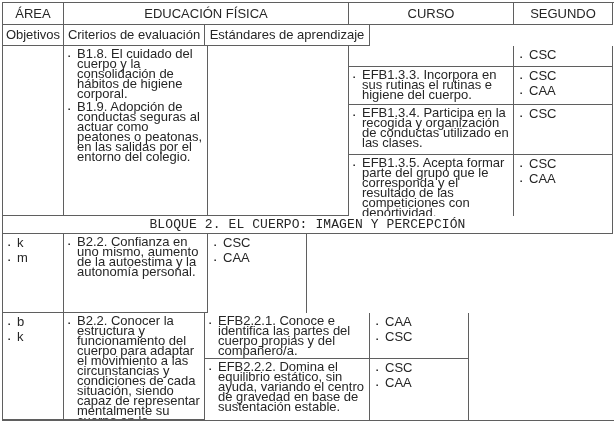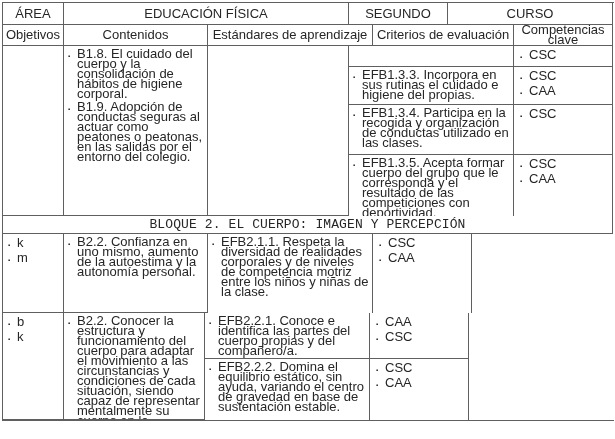--- a/index.html
+++ b/index.html
@@ -45,30 +45,28 @@
 </style>
 </head>
 <body>
 
 <div class="page">
   <div class="etable">
 
     <div class="row">
       <div class="cell c1 h22 center">ÁREA</div>
       <div class="cell c23 h22 center">EDUCACIÓN FÍSICA</div>
+      <div class="cell c4 h22 center">CURSO</div>
       <div class="cell c5 h22 center">SEGUNDO</div>
-      <div class="cell c4 h22 center">CURSO</div>
     </div>
 
     <div class="row">
       <div class="cell c1 h21 center">Objetivos</div>
-      <div class="cell c2 h21 center">Contenidos</div>
+      <div class="cell c3 h21 center">Criterios de evaluación</div>
       <div class="cell c4 h21 center">Estándares de aprendizaje</div>
-      <div class="cell c3 h21 center">Criterios de evaluación</div>
-      <div class="cell c5 h21 center">Competencias clave</div>
     </div>
 
     <div class="row hs1">
       <div class="cell c1 obj"></div>
       <div class="cell c2 pad">
         <div class="li">
             <span class="b"></span>
             <span>B1.8. El cuidado del cuerpo y la consolidación de hábitos de higiene corporal.</span>
           </div>
         <div class="li">
@@ -84,21 +82,21 @@
             <div class="li">
                 <span class="b"></span>
                 <span>CSC</span>
               </div>
           </div>
         </div>
         <div class="row sub1b">
           <div class="cell c4 pad sub1b">
             <div class="li">
                 <span class="b"></span>
-                <span>EFB1.3.3. Incorpora en sus rutinas el cuidado e higiene del propias.</span>
+                <span>EFB1.3.3. Incorpora en sus rutinas el rutinas e higiene del cuerpo.</span>
               </div>
           </div>
           <div class="cell c5 comp sub1b">
             <div class="li">
                 <span class="b"></span>
                 <span>CSC</span>
               </div>
             <div class="li">
                 <span class="b"></span>
                 <span>CAA</span>
@@ -116,21 +114,21 @@
             <div class="li">
                 <span class="b"></span>
                 <span>CSC</span>
               </div>
           </div>
         </div>
         <div class="row sub1d">
           <div class="cell c4 pad sub1d">
             <div class="li">
                 <span class="b"></span>
-                <span>EFB1.3.5. Acepta formar cuerpo del grupo que le corresponda y el resultado de las competiciones con deportividad.</span>
+                <span>EFB1.3.5. Acepta formar parte del grupo que le corresponda y el resultado de las competiciones con deportividad.</span>
               </div>
           </div>
           <div class="cell c5 comp sub1d">
             <div class="li">
                 <span class="b"></span>
                 <span>CSC</span>
               </div>
             <div class="li">
                 <span class="b"></span>
                 <span>CAA</span>
@@ -156,26 +154,20 @@
           </div>
       </div>
       <div class="cell c2 pad">
         <div class="li">
             <span class="b"></span>
             <span>B2.2. Confianza en uno mismo, aumento de la autoestima y la autonomía personal.</span>
           </div>
       </div>
       <div class="stack">
         <div class="row sub2a">
-          <div class="cell c4 pad sub2a">
-            <div class="li">
-                <span class="b"></span>
-                <span>EFB2.1.1. Respeta la diversidad de realidades corporales y de niveles de competencia motriz entre los niños y niñas de la clase.</span>
-              </div>
-          </div>
           <div class="cell c5 comp sub2a">
             <div class="li">
                 <span class="b"></span>
                 <span>CSC</span>
               </div>
             <div class="li">
                 <span class="b"></span>
                 <span>CAA</span>
               </div>
           </div>

